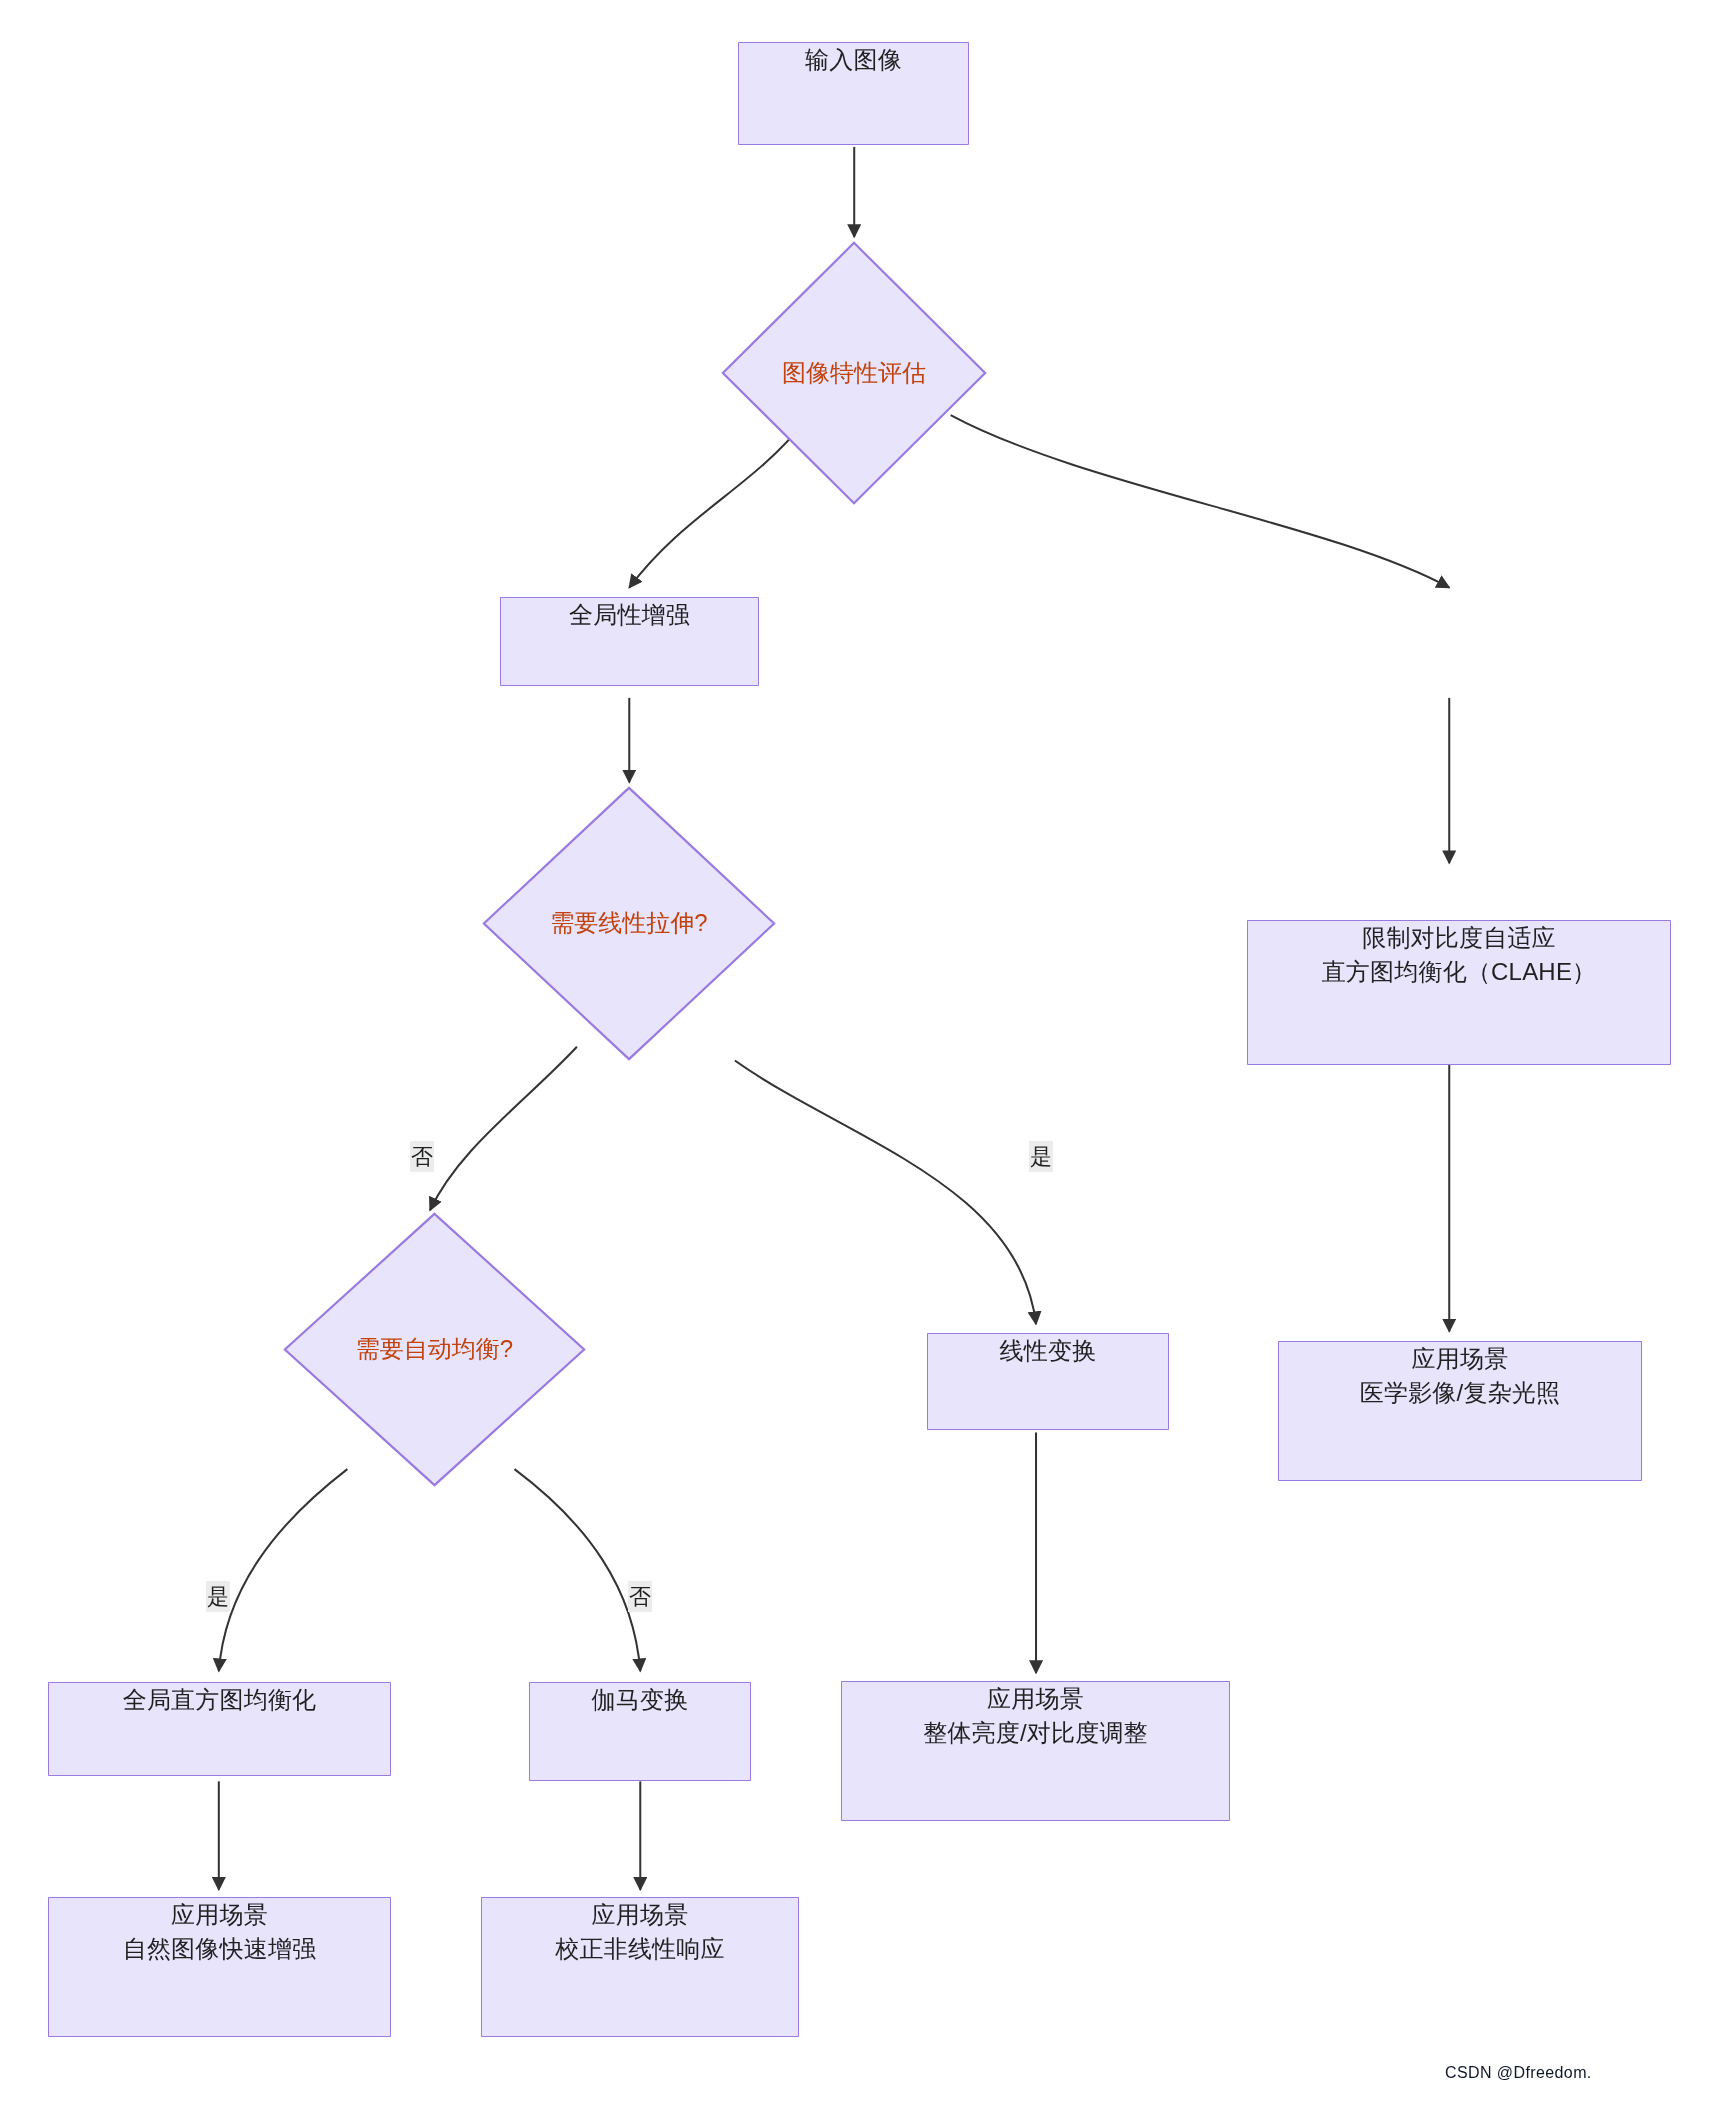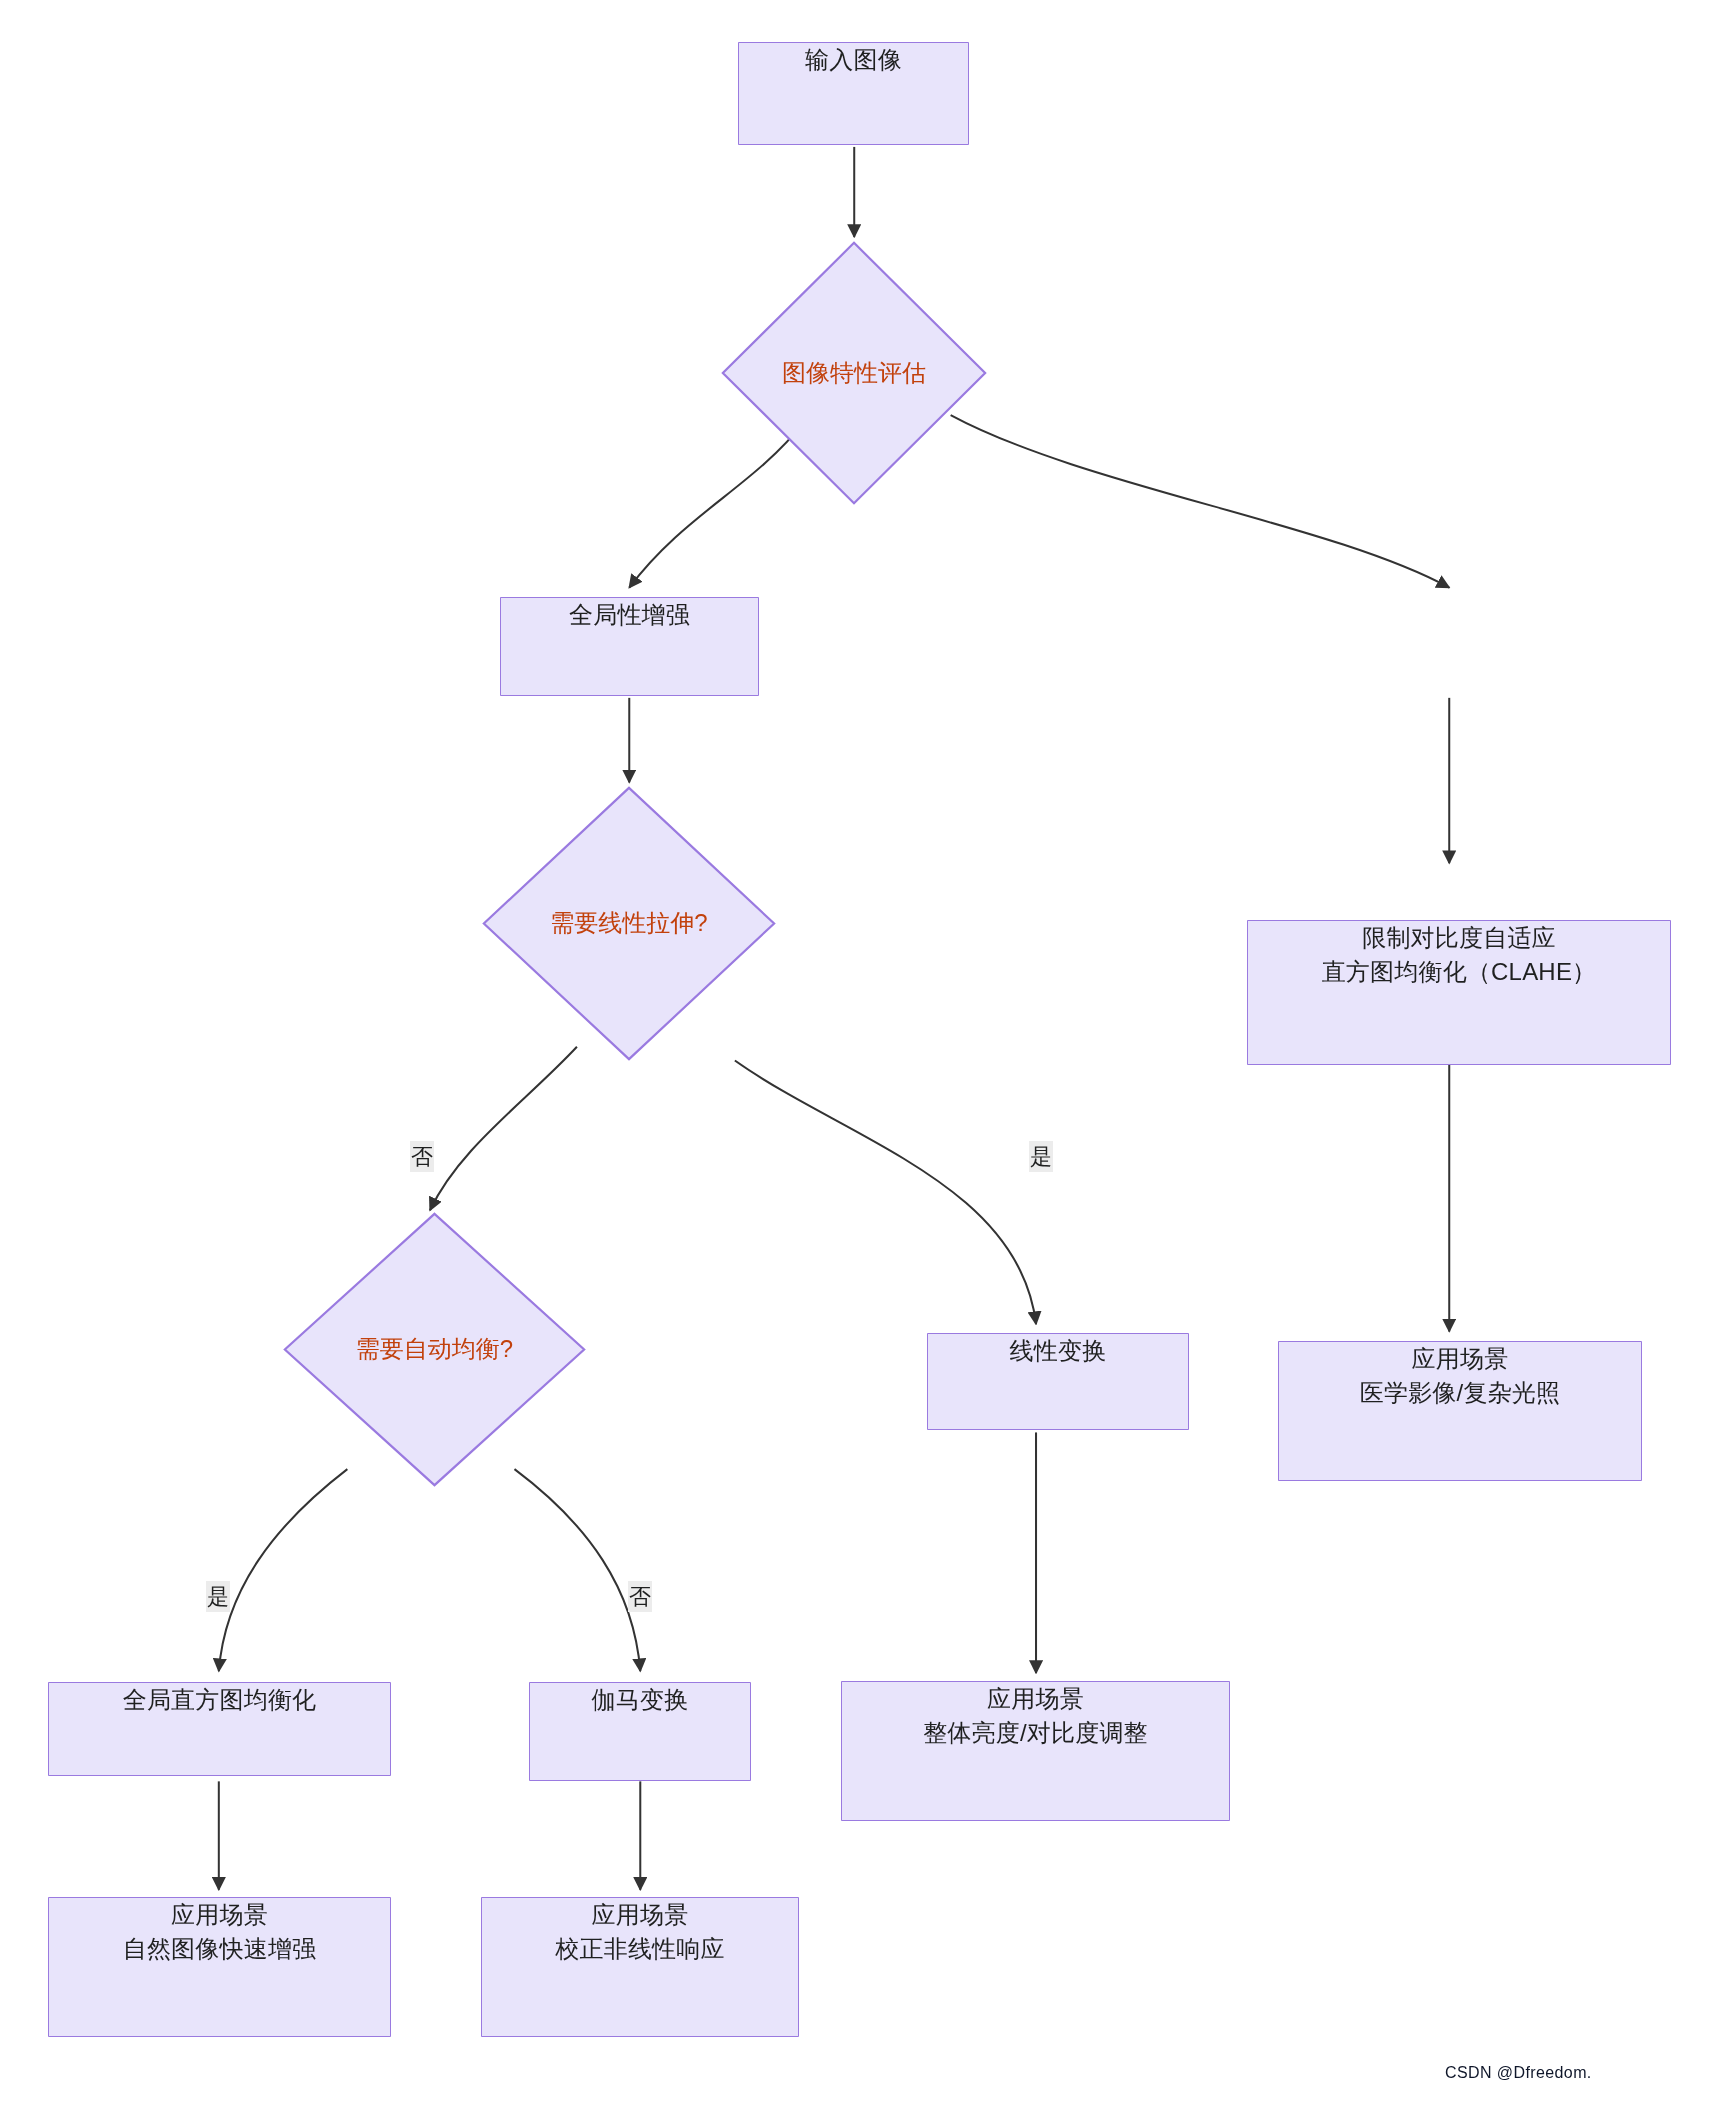--- a/index.html
+++ b/index.html
@@ -108,31 +108,31 @@
       <path d="M 1128 1560 L 1128 1822"></path>
       <path d="M 238 1940 L 238 2058"></path>
       <path d="M 697 1940 L 697 2058"></path>
     </g>
   </svg>
 
   <div class="node rect" style="left:738px; top:42px; width:231px; height:103px;">
     <span>输入图像</span>
   </div>
 
-  <div class="node rect" style="left:500px; top:597px; width:259px; height:99px;">
+  <div class="node rect" style="left:500px; top:597px; width:259px; height:89px;">
     <span>全局性增强</span>
   </div>
 
 
   <div class="node rect" style="left:1247px; top:872px; width:424px; height:145px;margin-top:48px;">
     <span>限制对比度自适应
 直方图均衡化（CLAHE）</span>
   </div>
 
-  <div class="node rect" style="left:927px; top:1333px; width:262px; height:97px;">
+  <div class="node rect" style="left:927px; top:1333px; width:242px; height:97px;">
     <span>线性变换</span>
   </div>
 
   <div class="node rect" style="left:48px; top:1682px; width:343px; height:94px;">
     <span>全局直方图均衡化</span>
   </div>
 
   <div class="node rect" style="left:529px; top:1682px; width:222px; height:99px;">
     <span>伽马变换</span>
   </div>

